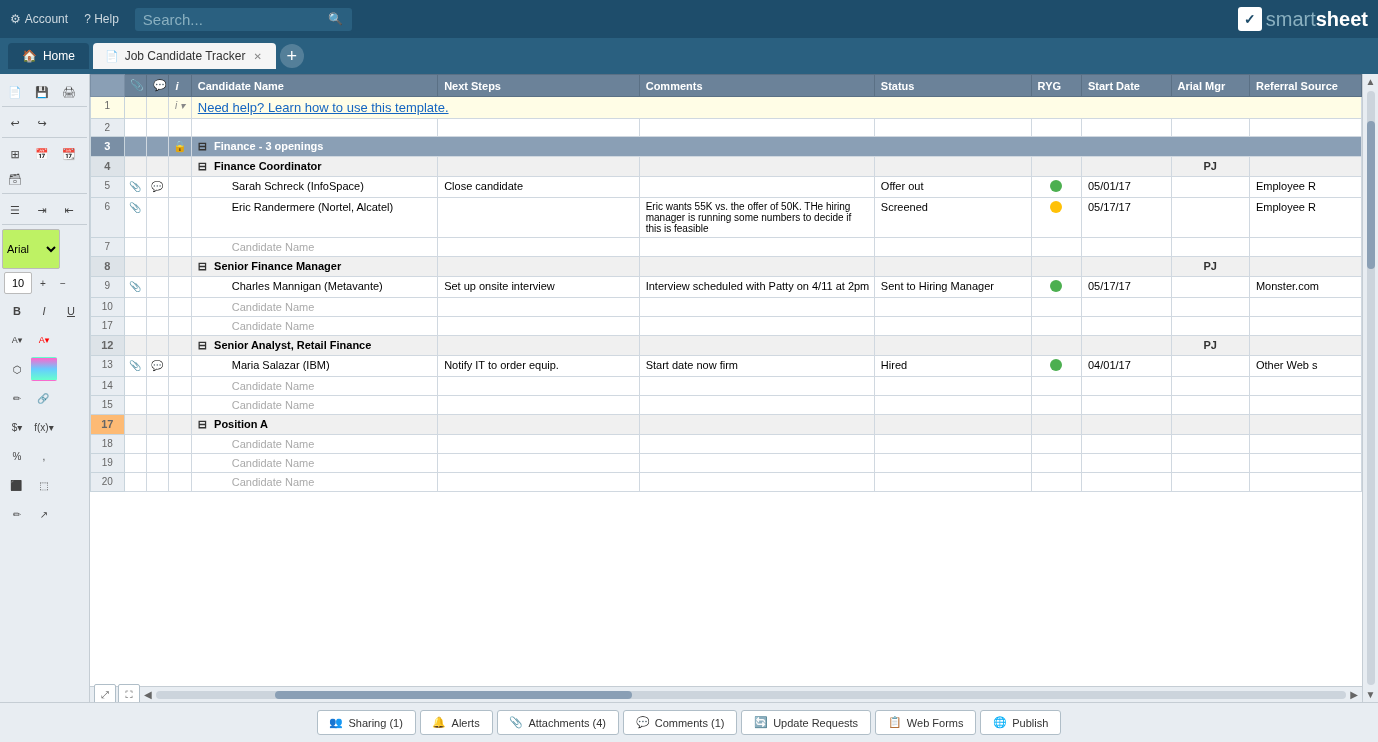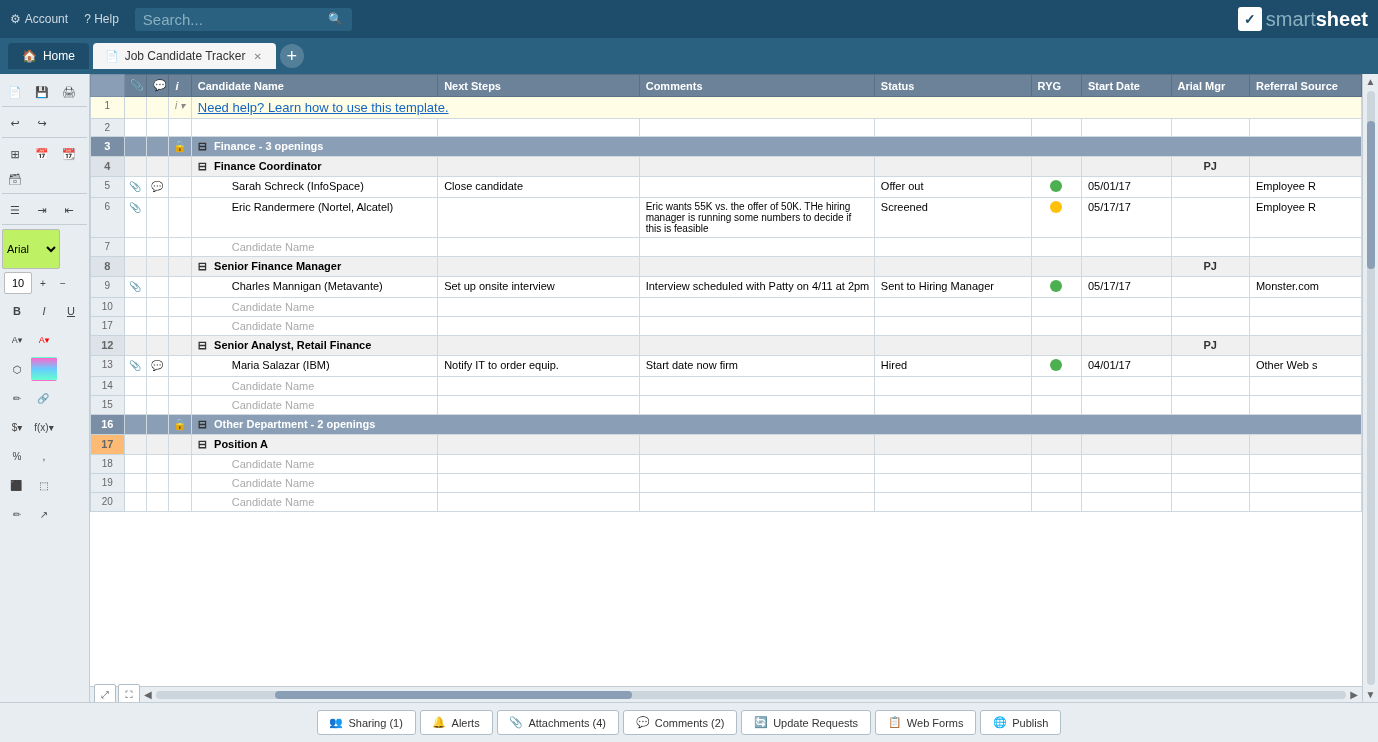--- a/index.html
+++ b/index.html
@@ -711,30 +711,20 @@
             <td class="indent2" style="color:#aaa;">Candidate Name</td>
             <td></td>
               <td></td>
               <td></td>
             <td></td>
               <td></td>
               <td></td>
               <td></td>
           </tr>
 
-          <tr class="section-row">
-            <td class="row-num" style="background:#7a8fa5;color:white;">16</td>
-            <td class="icon-cell"></td>
-            <td class="icon-cell"></td>
-            <td class="icon-cell"><span style="color:#ccc;font-size:11px;">🔒</span></td>
-            <td colspan="8">
-              <span class="collapse-indicator">⊟</span>
-              Other Department - 2 openings
-            </td>
-          </tr>
 
           <tr class="subsection-row">
             <td class="row-num" style="background:#fdba74;">17</td>
             <td></td>
               <td></td>
               <td></td>
             <td>
               <span class="collapse-indicator">⊟</span>
               <strong>Position A</strong>
             </td>
@@ -826,21 +816,21 @@
   <button class="bottom-btn">
     <span>🔔</span>
     <span>Alerts</span>
   </button>
   <button class="bottom-btn">
     <span>📎</span>
     <span>Attachments (4)</span>
   </button>
   <button class="bottom-btn">
     <span>💬</span>
-    <span>Comments (2)</span>
+    <span>Comments (1)</span>
   </button>
   <button class="bottom-btn">
     <span>🔄</span>
     <span>Update Requests</span>
   </button>
   <button class="bottom-btn">
     <span>📋</span>
     <span>Web Forms</span>
   </button>
   <button class="bottom-btn">

